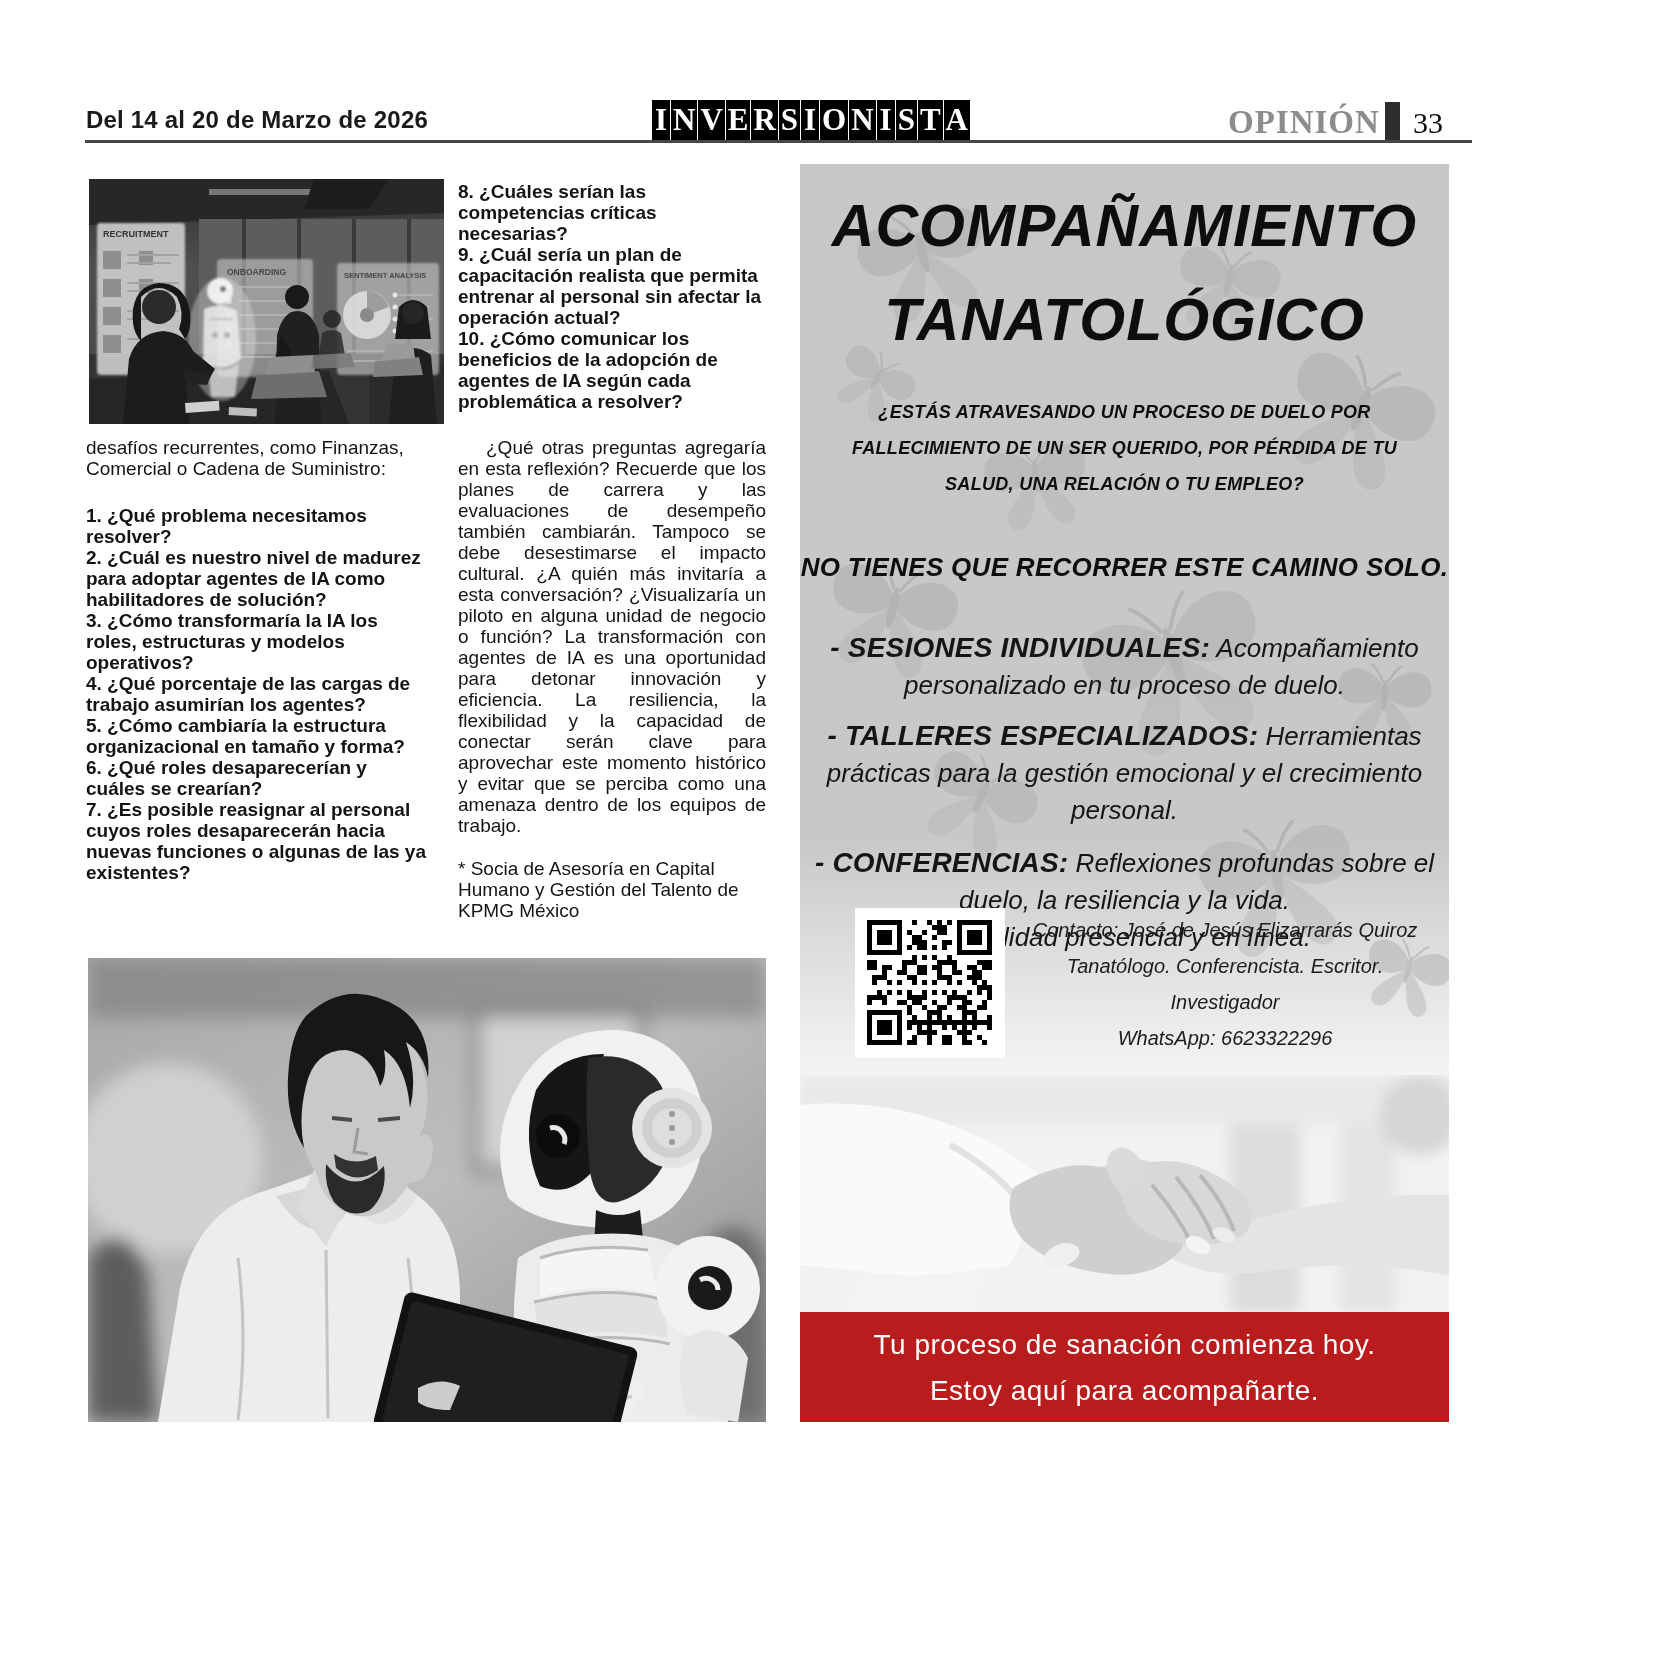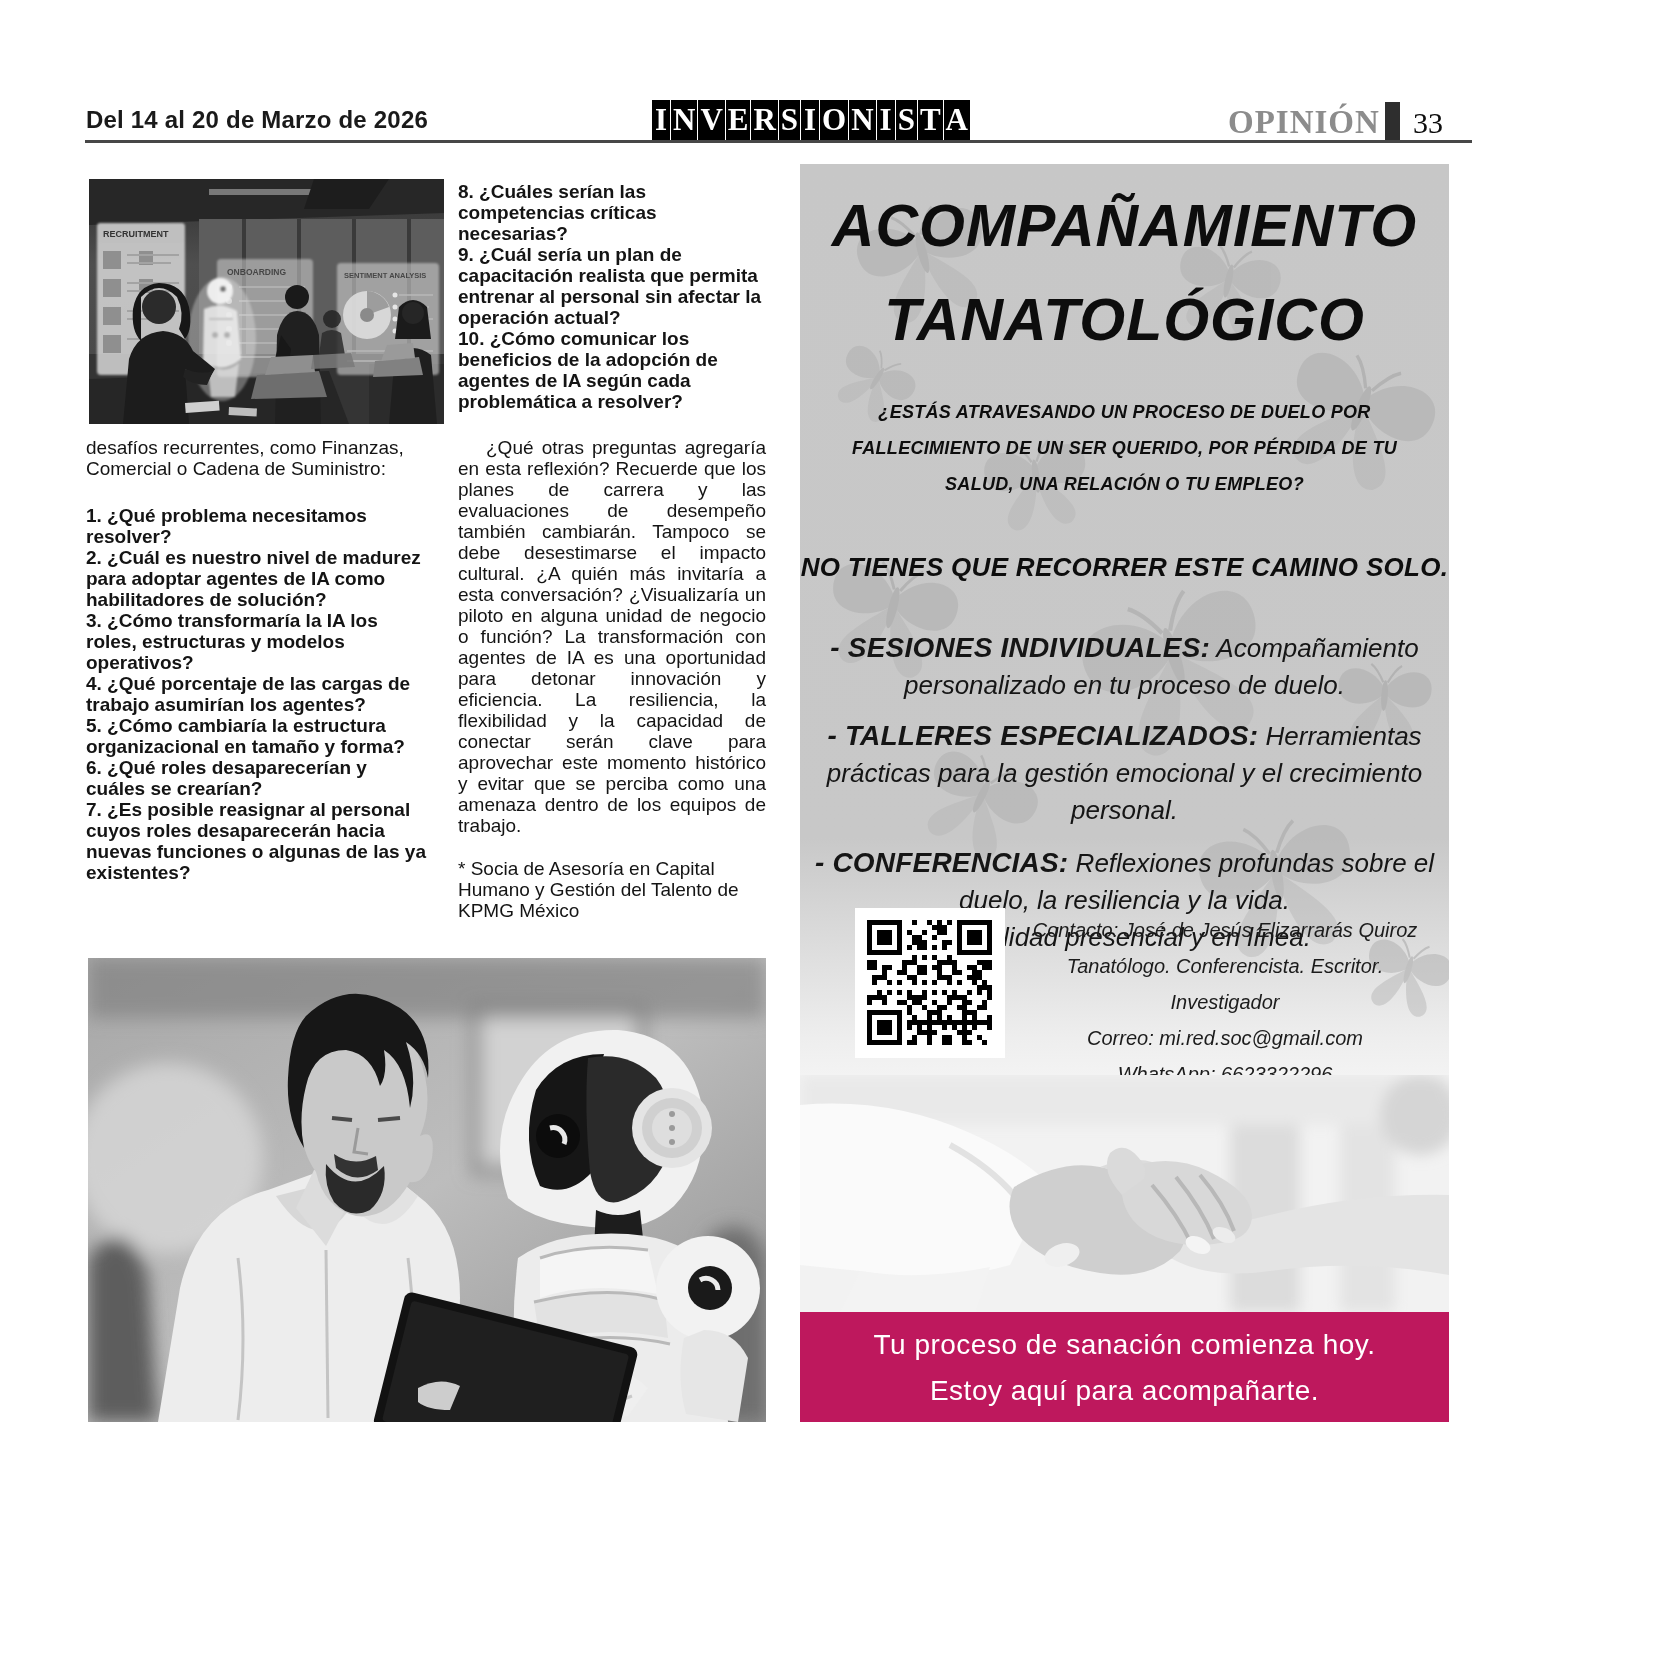--- a/index.html
+++ b/index.html
@@ -45,21 +45,21 @@
   .svc .lbl{font-weight:bold;font-size:28px;letter-spacing:.2px;}
   .svc1{margin-top:46px;}
   .svc2{margin-top:13px;}
   .svc3{margin-top:15px;}
   .contact-row{position:absolute;left:0;top:742px;width:649px;height:160px;z-index:1;}
   .qr-box{position:absolute;left:55px;top:2px;width:150px;height:150px;background:#fff;}
   .qr-box svg{position:absolute;left:12px;top:12px;}
   .contact-text{position:absolute;left:215px;top:6px;width:420px;text-align:center;
         font-size:20px;line-height:36px;color:#1c1c1c;}
   .ad-photo{position:relative;width:649px;height:237px;background:#efefef;overflow:hidden;}
-  .ad-bar{width:649px;height:110px;background:#be185d;color:#ffffff;text-align:center;
+  .ad-bar{width:649px;height:110px;background:#b91c1c;color:#ffffff;text-align:center;
         font-size:28px;line-height:46px;padding-top:10px;box-sizing:border-box;letter-spacing:.5px;}
 </style>
 </head>
 <body>
 
 <div id="page">
 
   <div class="hdr-date">Del 14 al 20 de Marzo de 2026</div>
   <div class="masthead">
       <span>I</span>
@@ -573,21 +573,20 @@
               <rect x="95" y="5" width="25" height="25" fill="#fff"></rect>
               <rect x="100" y="10" width="15" height="15" fill="#000"></rect>
               <rect x="0" y="90" width="35" height="35" fill="#000"></rect>
               <rect x="5" y="95" width="25" height="25" fill="#fff"></rect>
               <rect x="10" y="100" width="15" height="15" fill="#000"></rect>
             </svg>
           </div>
         <div class="contact-text">
           <div>Contacto:  José de Jesús Elizarrarás Quiroz</div>
           <div>Tanatólogo. Conferencista. Escritor. Investigador</div>
-          <div>Correo: mi.red.soc@gmail.com</div>
           <div>WhatsApp: 6623322296</div>
         </div>
       </div>
     </div>
 
     <div class="ad-photo">
       <svg width="649" height="237" viewBox="0 0 649 237">
         <defs>
             <filter id="hblur">
               <feGaussianBlur stdDeviation="7"></feGaussianBlur>

